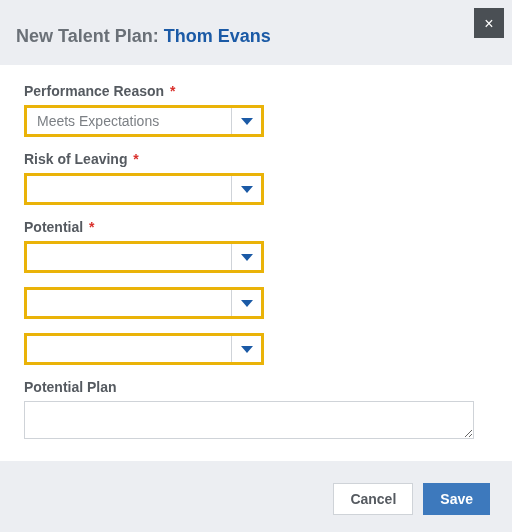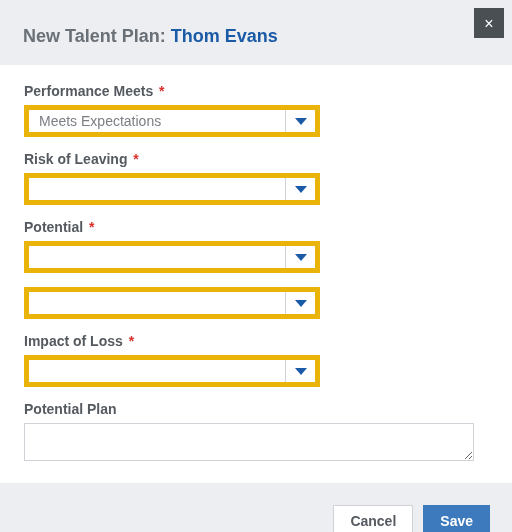--- a/index.html
+++ b/index.html
@@ -8,21 +8,21 @@
     font-family: Arial, Helvetica, sans-serif;
     background: #eceef2;
     width: 512px;
     height: 532px;
     overflow: hidden;
     color: #333;
   }
   .modal { width: 512px; }
   .header {
     position: relative;
-    padding: 26px 16px 18px 23px;
+    padding: 26px 16px 18px 16px;
   }
   .title-prefix { color: #6a7077; font-size: 18px; font-weight: 600; }
   .title-name  { color: #1b5aa6; font-size: 18px; font-weight: 700; }
   .close-btn {
     position: absolute;
     top: 8px; right: 8px;
     width: 30px; height: 30px;
     background: #4a4f54;
     color: #fff;
     border: none;
@@ -38,23 +38,23 @@
   .field { margin-bottom: 14px; }
   .field-label {
     font-size: 14px;
     font-weight: 700;
     color: #555a60;
     margin-bottom: 6px;
     display: block;
   }
   .req { color: #d9302c; font-size: 14px; margin-left: 2px; }
   .select {
-    width: 296px;
+    width: 240px;
     height: 32px;
-    border: 5px solid #eab308;
+    border: 3px solid #eab308;
     background: #fff;
     display: flex;
     align-items: stretch;
     cursor: pointer;
   }
   .select-value {
     flex: 1;
     padding: 0 10px;
     font-size: 14px;
     color: #7b7f84;
@@ -111,21 +111,21 @@
     <span class="title-prefix">New Talent Plan: </span><span class="title-name">Thom Evans</span>
     <button class="close-btn">
       <span>×</span>
     </button>
   </div>
 
   <div class="body">
 
     <div class="field">
       <label class="field-label">
-        <span>Performance Meets</span>
+        <span>Performance Reason</span>
         <span class="req">*</span>
       </label>
       <div class="select">
         <div class="select-value">Meets Expectations</div>
         <div class="select-arrow">
             <div class="caret"></div>
           </div>
       </div>
     </div>
 
@@ -158,24 +158,20 @@
     <div class="field">
       <div class="select">
         <div class="select-value"></div>
         <div class="select-arrow">
             <div class="caret"></div>
           </div>
       </div>
     </div>
 
     <div class="field">
-      <label class="field-label">
-        <span>Impact of Loss</span>
-        <span class="req">*</span>
-      </label>
       <div class="select">
         <div class="select-value"></div>
         <div class="select-arrow">
             <div class="caret"></div>
           </div>
       </div>
     </div>
 
     <div class="field">
       <label class="field-label">Potential Plan</label>

